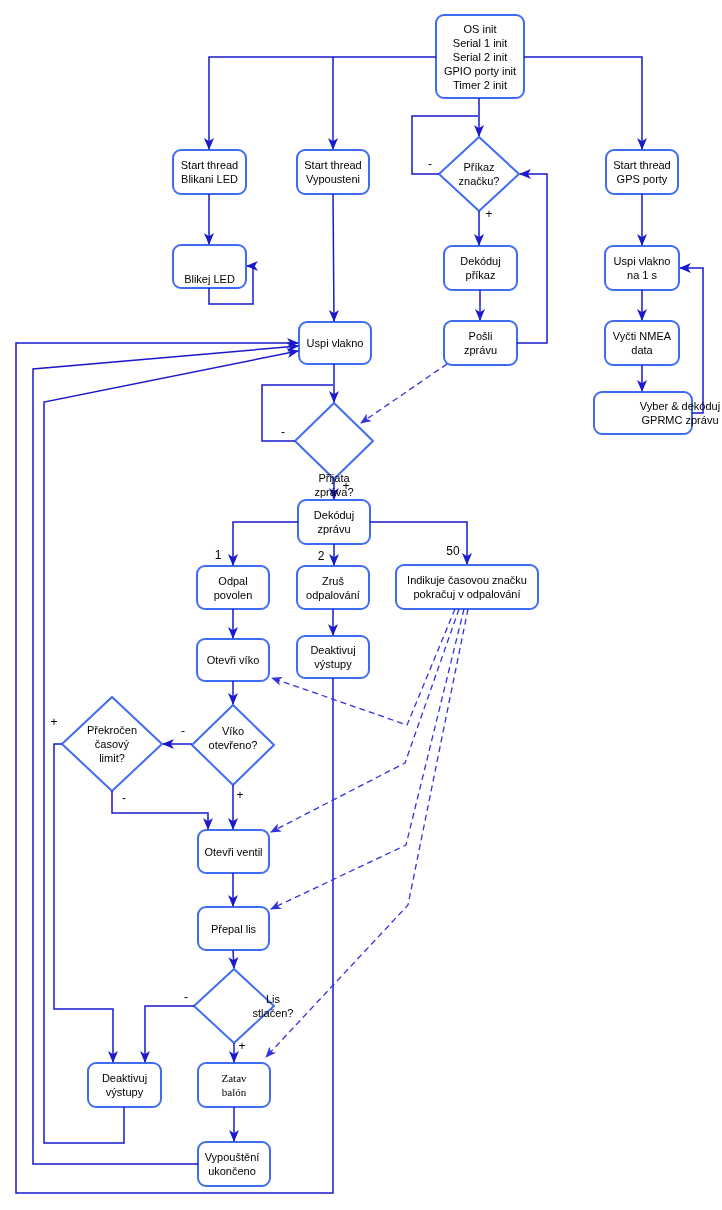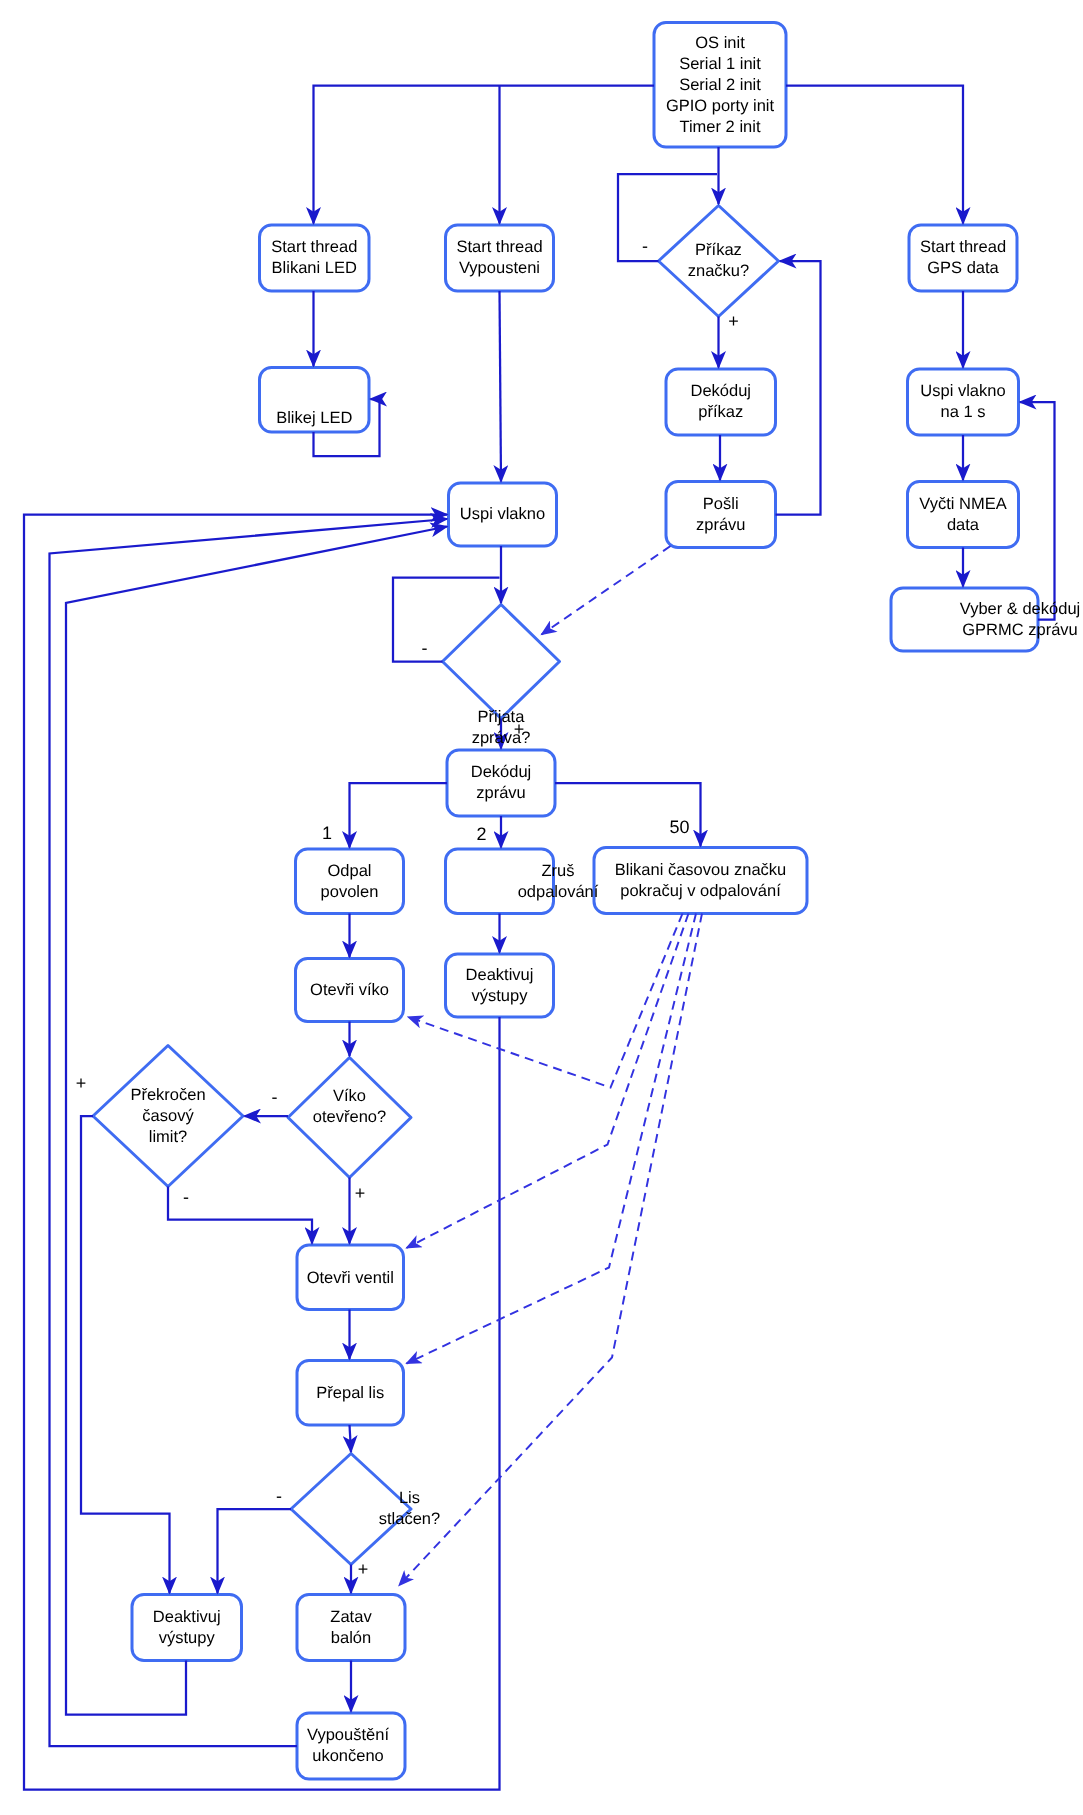--- a/index.html
+++ b/index.html
@@ -112,21 +112,21 @@
       <div class="node-label" style="left: 209.5px; top: 172px;">
         <div>Start thread</div>
         <div>Blikani LED</div>
       </div>
       <div class="node-label" style="left: 333px; top: 172px;">
         <div>Start thread</div>
         <div>Vypousteni</div>
       </div>
       <div class="node-label" style="left: 642px; top: 172px;">
         <div>Start thread</div>
-        <div>GPS data</div>
+        <div>GPS porty</div>
       </div>
       <div class="node-label" style="left: 209.5px; top: 266.5px; margin-top: 12px;">
         <div>Blikej LED</div>
       </div>
       <div class="node-label" style="left: 480.5px; top: 268px;">
         <div>Dekóduj</div>
         <div>příkaz</div>
       </div>
       <div class="node-label" style="left: 642px; top: 268px;">
         <div>Uspi vlakno</div>
@@ -148,46 +148,46 @@
         <div>GPRMC zprávu</div>
       </div>
       <div class="node-label" style="left: 334px; top: 522px;">
         <div>Dekóduj</div>
         <div>zprávu</div>
       </div>
       <div class="node-label" style="left: 233px; top: 587.5px;">
         <div>Odpal</div>
         <div>povolen</div>
       </div>
-      <div class="node-label" style="left: 333px; top: 587.5px; margin-left: 39px;">
+      <div class="node-label" style="left: 333px; top: 587.5px;">
         <div>Zruš</div>
         <div>odpalování</div>
       </div>
       <div class="node-label" style="left: 467px; top: 587px;">
-        <div>Blikani časovou značku</div>
+        <div>Indikuje časovou značku</div>
         <div>pokračuj v odpalování</div>
       </div>
       <div class="node-label" style="left: 233px; top: 660px;">
         <div>Otevři víko</div>
       </div>
       <div class="node-label" style="left: 333px; top: 657px;">
         <div>Deaktivuj</div>
         <div>výstupy</div>
       </div>
       <div class="node-label" style="left: 233.5px; top: 851.5px;">
         <div>Otevři ventil</div>
       </div>
       <div class="node-label" style="left: 233.5px; top: 928.5px;">
         <div>Přepal lis</div>
       </div>
       <div class="node-label" style="left: 124.5px; top: 1085px;">
         <div>Deaktivuj</div>
         <div>výstupy</div>
       </div>
-      <div class="node-label" style="left: 234px; top: 1085px;">
+      <div class="node-label" style="left: 234px; top: 1085px; font-family: Liberation Serif, serif;">
         <div>Zatav</div>
         <div>balón</div>
       </div>
       <div class="node-label" style="left: 232px; top: 1164px;">
         <div>Vypouštění</div>
         <div>ukončeno</div>
       </div>
       <div class="node-label" style="left: 479px; top: 174px;">
         <div>Příkaz</div>
         <div>značku?</div>

